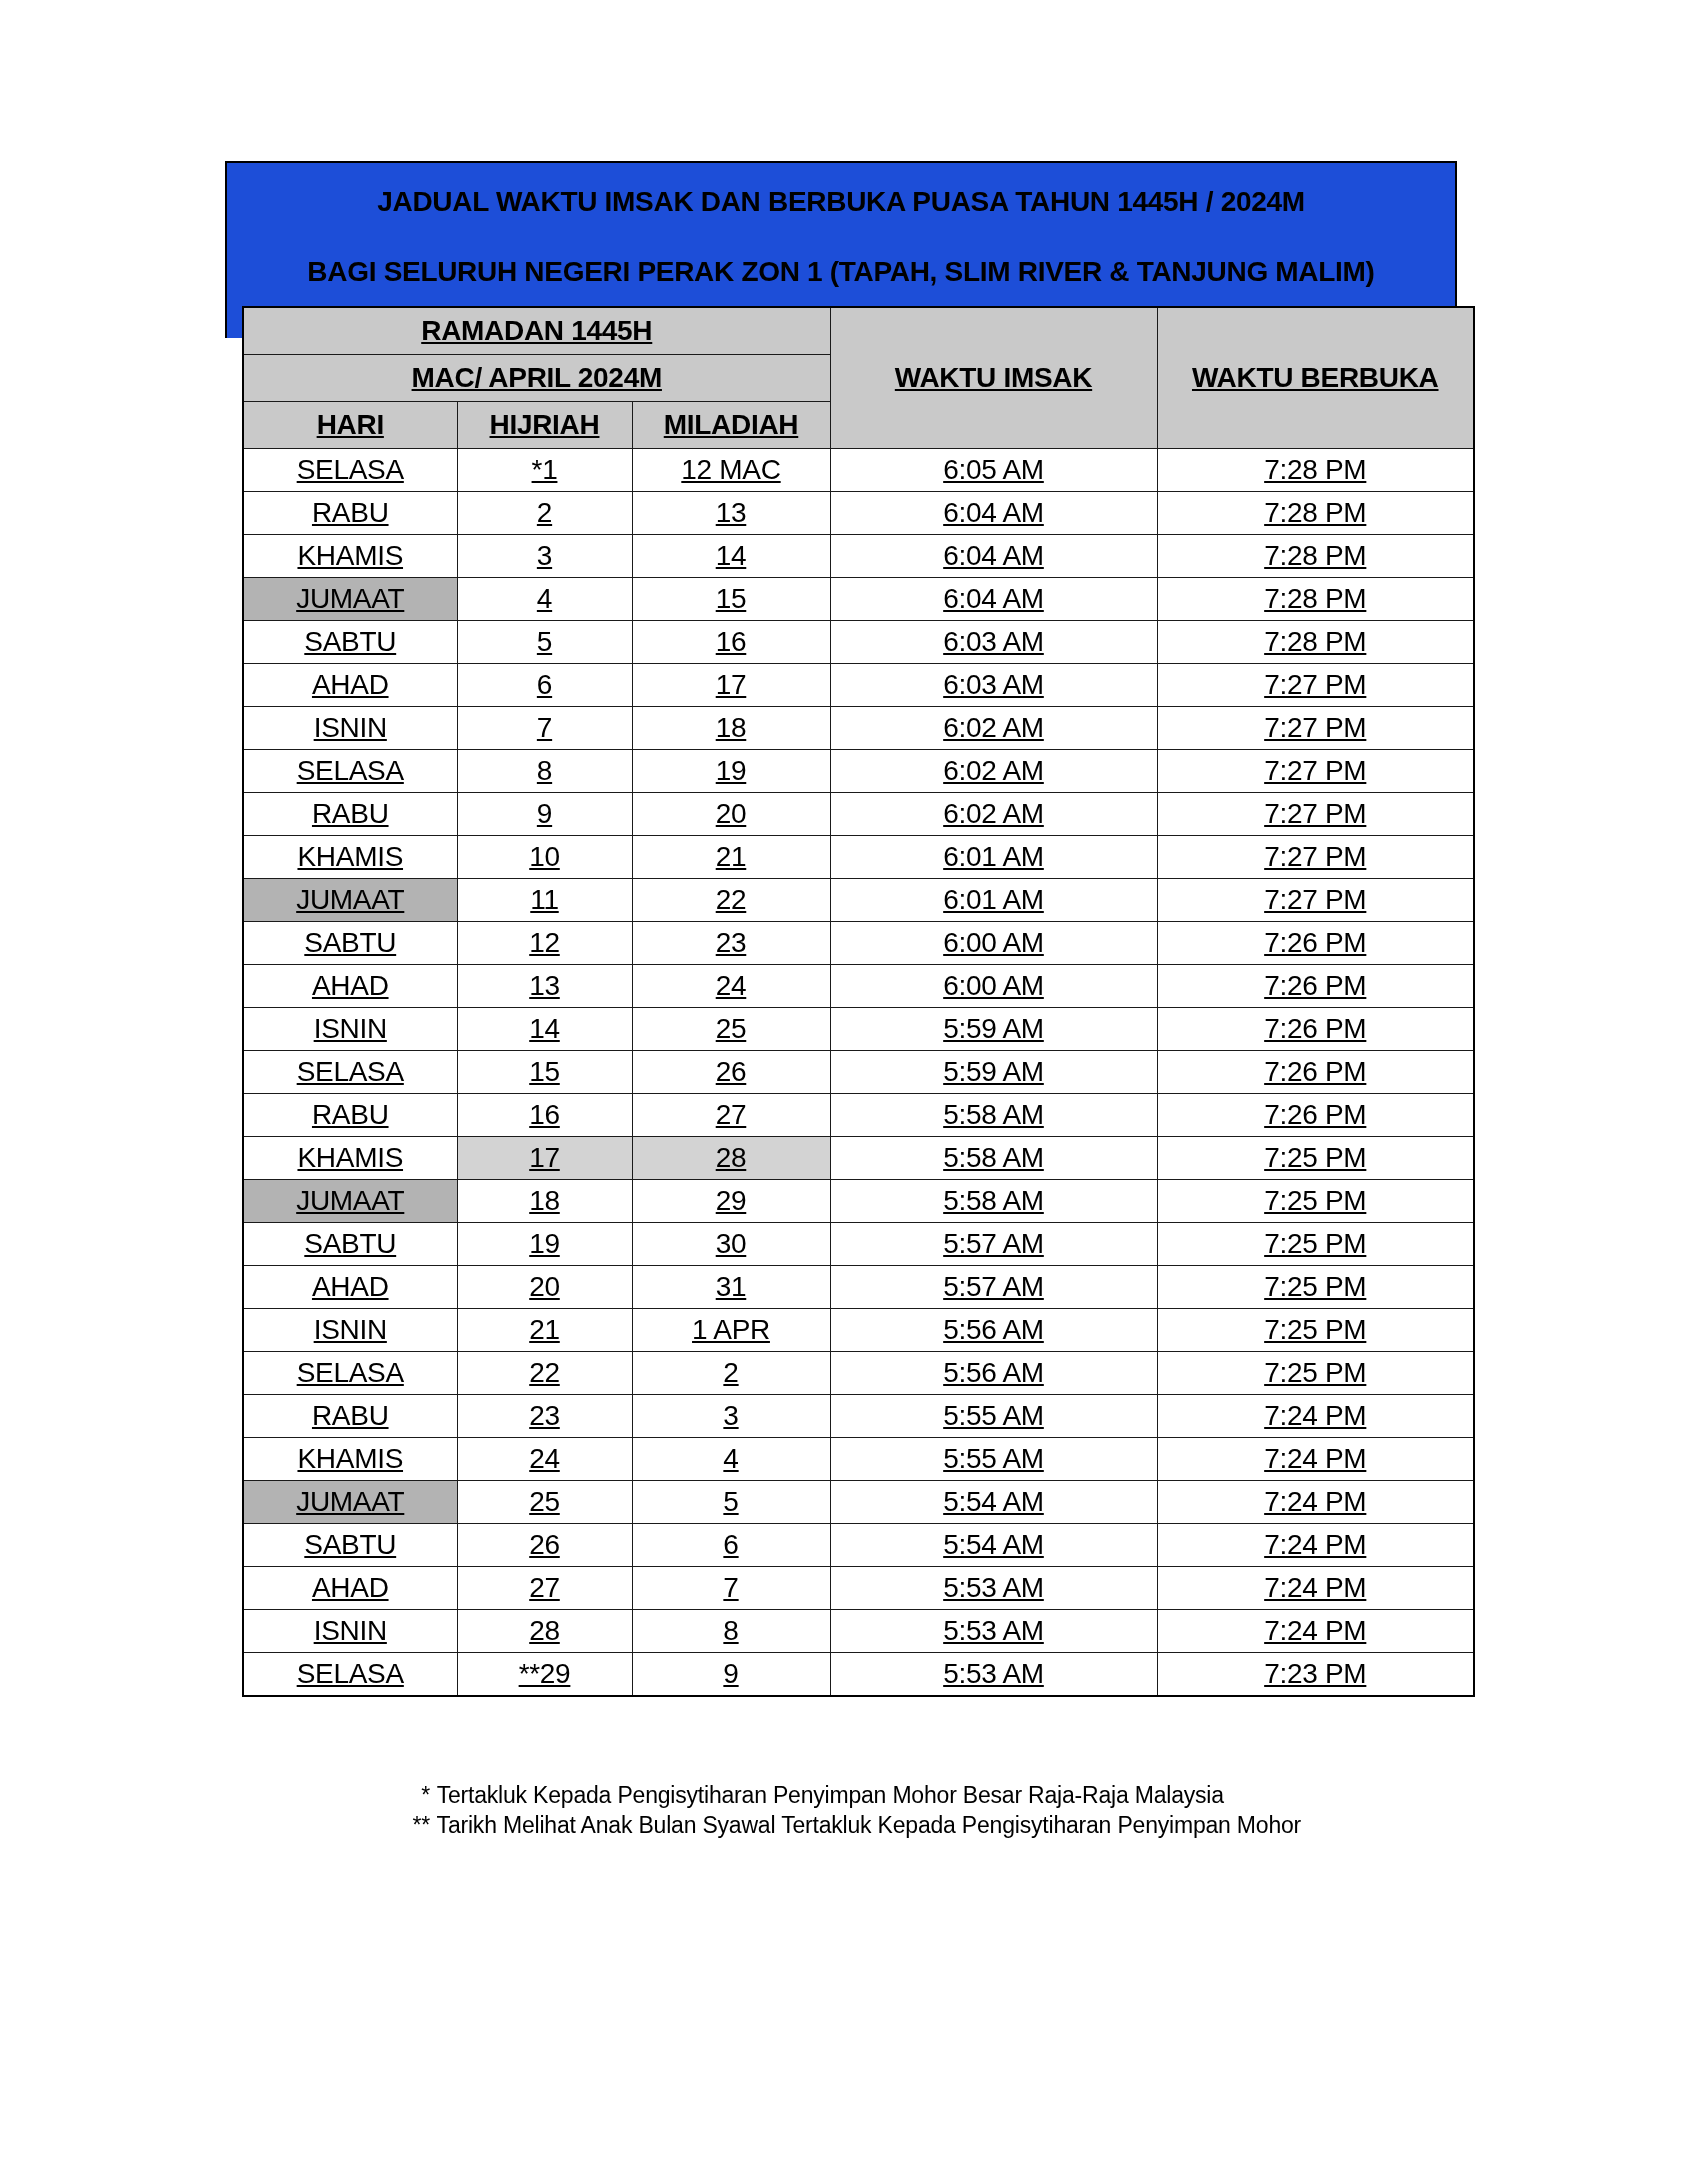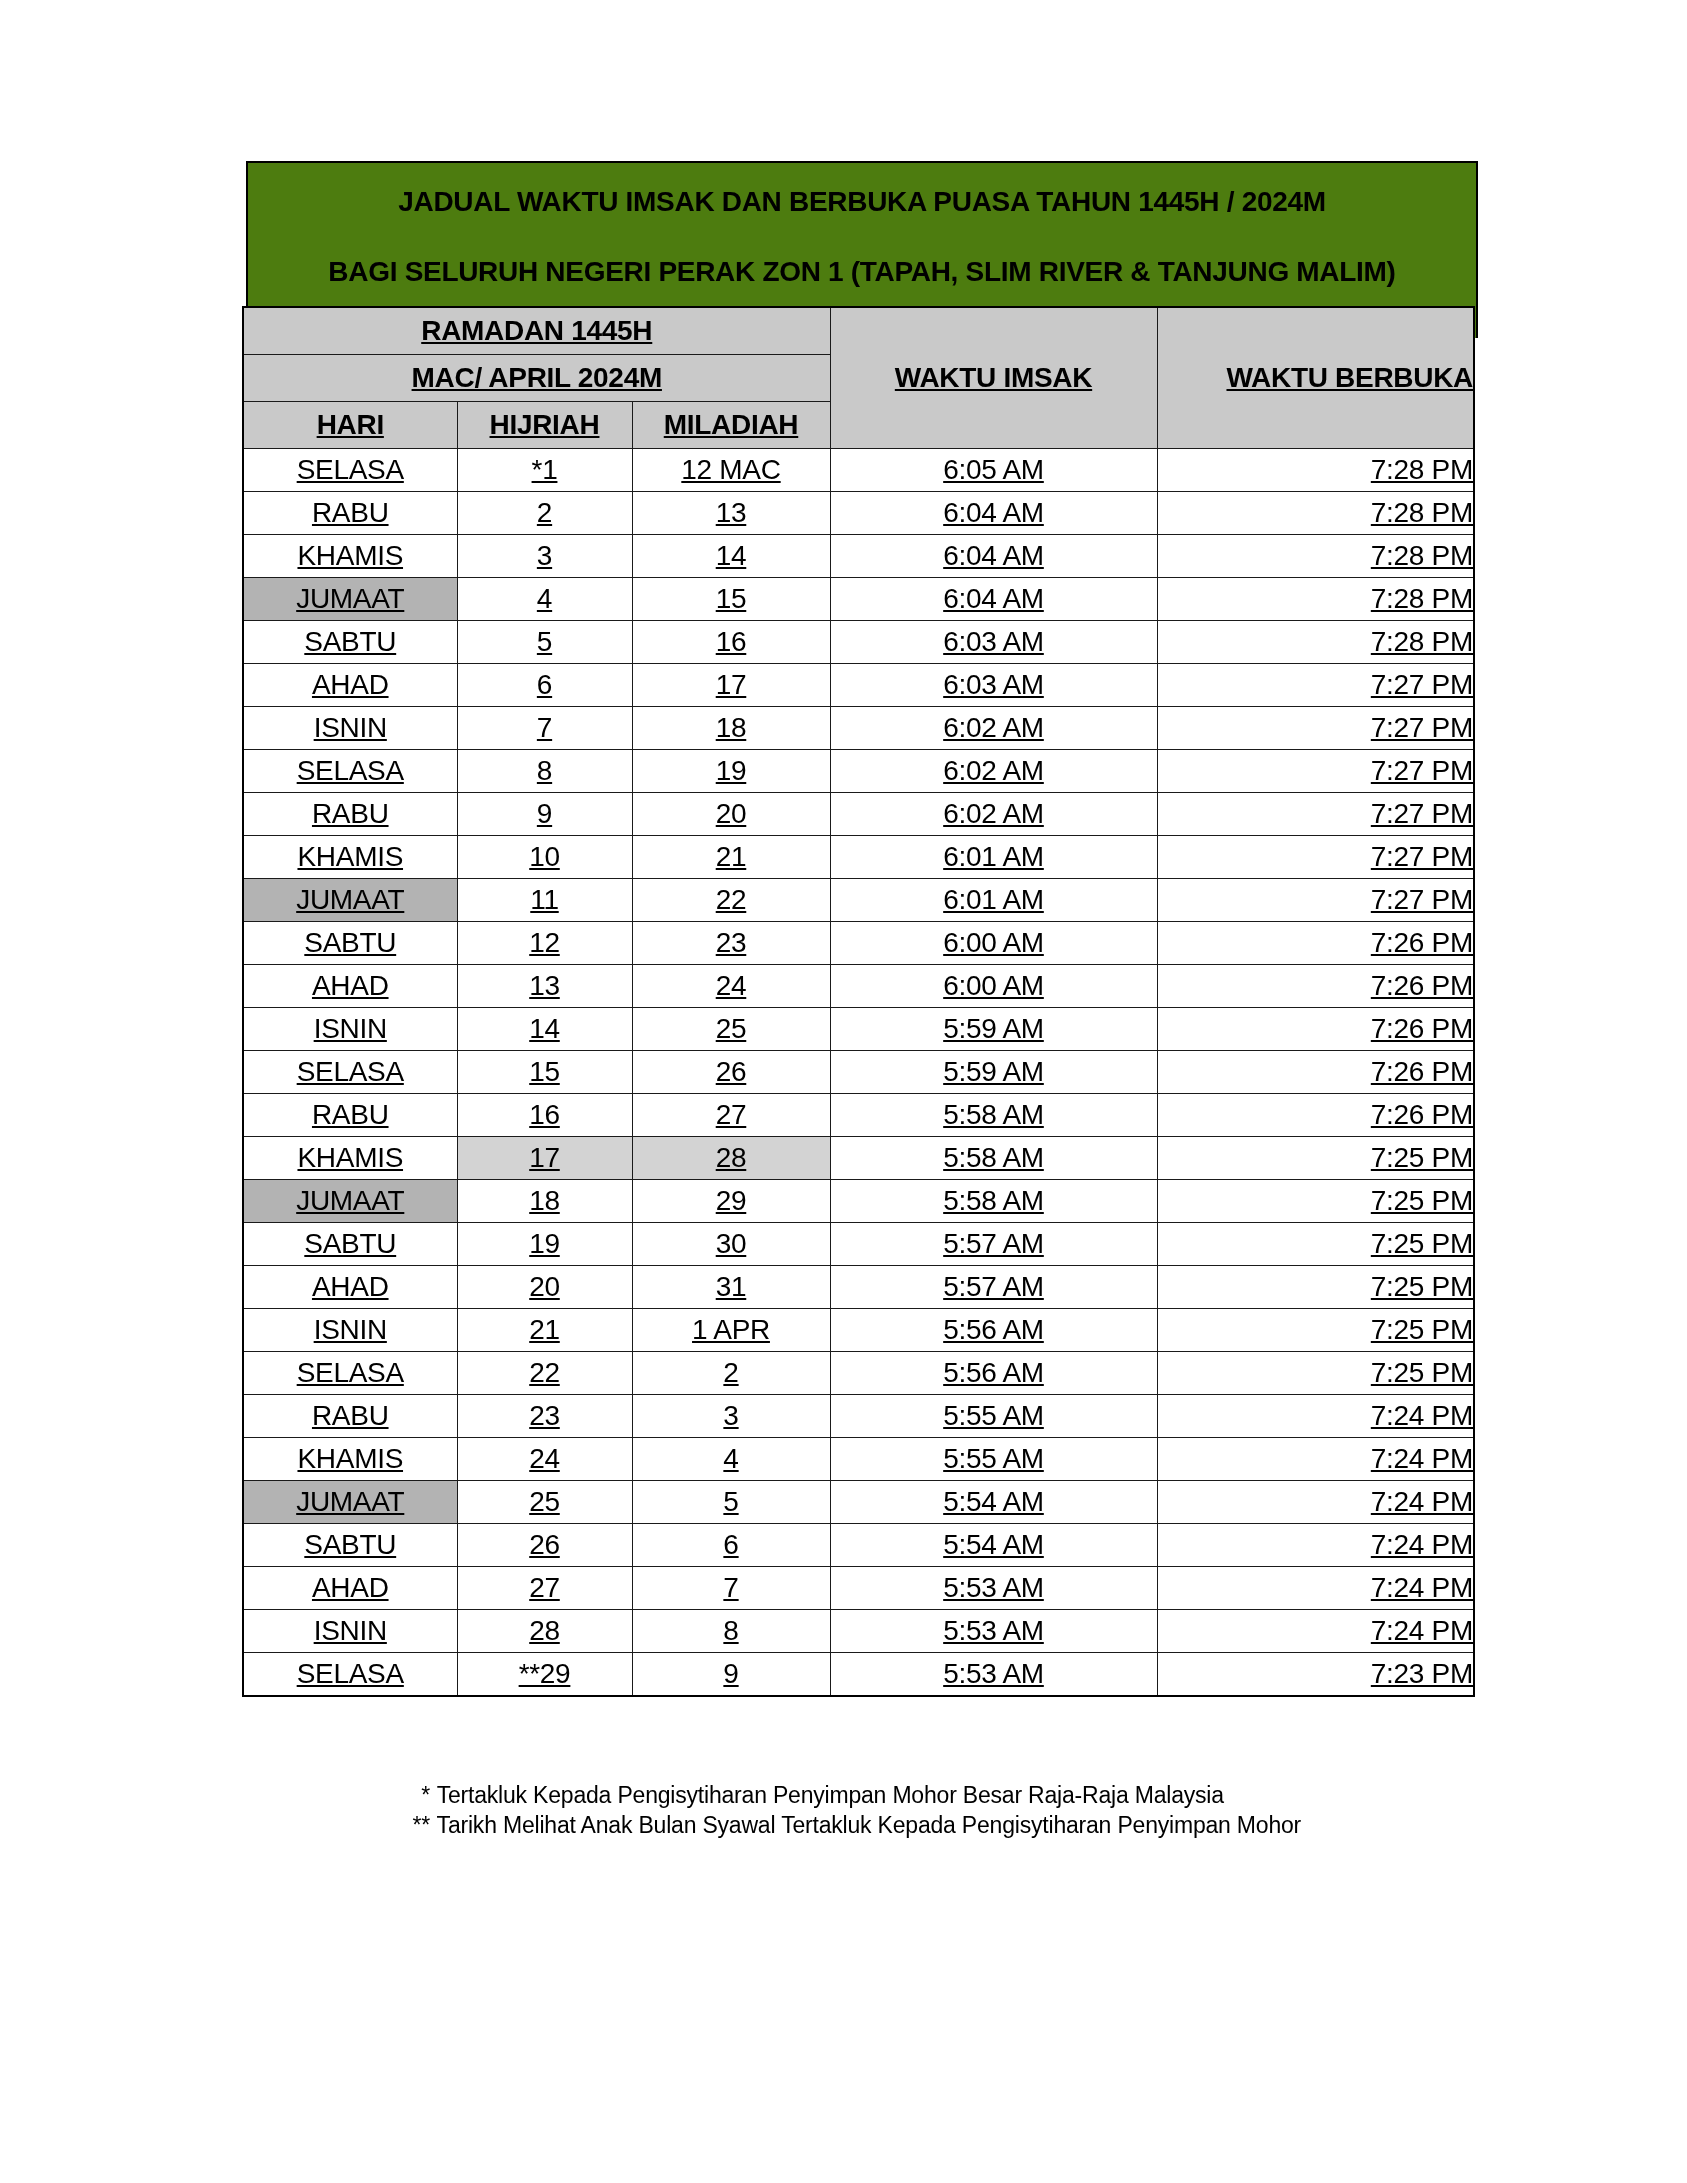--- a/index.html
+++ b/index.html
@@ -1,36 +1,36 @@
 <!DOCTYPE html>
 <html style="font-size:10.6px"><head>
 <meta charset="utf-8">
 <style>
   html, body { margin: 0; padding: 0; background: #ffffff; }
   body { width: 1687px; height: 2183px; position: relative; overflow: hidden;
          font-family: "Liberation Sans", "DejaVu Sans", sans-serif; color: #000; }
   .page { position: absolute; left: 0; top: 0; width: 1687px; height: 2183px; }
 
-  .title-box { position: absolute; left: 246px; top: 161px; width: 1232px; height: 177px;
-               box-sizing: border-box; border: 2.6px solid #000; border-bottom: none; background: #4d7c0f; }
+  .title-box { position: absolute; left: 225px; top: 161px; width: 1232px; height: 177px;
+               box-sizing: border-box; border: 2.6px solid #000; border-bottom: none; background: #1d4ed8; }
   .title-line { position: absolute; left: 0; right: 0; text-align: center; font-weight: bold;
                 font-size: 28px; letter-spacing: -0.3px; }
   .title-line.l1 { top: 22.5px; }
   .title-line.l2 { top: 93px; }
 
   table.sched { position: absolute; left: 242px; top: 306px; border-collapse: collapse;
                 table-layout: fixed; width: 1232px; text-decoration: underline; }
   table.sched td, table.sched th { border: 1.3px solid #1a1a1a; text-align: center; vertical-align: middle;
                 padding: 0; font-size: 28px; letter-spacing: -0.3px; overflow: hidden; white-space: nowrap; }
   table.sched th { background: #c9c9c9; font-weight: bold; height: 46px; }
   table.sched tr.hdr1 th { border-top: 2.6px solid #000; }
   table.sched td { height: 42px; font-weight: normal; }
   table.sched tr.data:last-child td { border-bottom: 2px solid #000; }
   table.sched td:first-child, table.sched th:first-child { border-left: 2.6px solid #000; }
-  table.sched td:last-child, table.sched th.last { border-right: 2.6px solid #000; text-align: right; }
+  table.sched td:last-child, table.sched th.last { border-right: 2.6px solid #000; }
   td.friday { background: #b3b3b3; }
   td.shade { background: #d3d3d3; }
   .bold { font-weight: bold; }
 
   .notes { position: absolute; left: 397px; top: 1780px; width: 1059px; font-size: 23px; line-height: 30px;
            letter-spacing: -0.2px; }
   .note { position: relative; white-space: nowrap; }
   .note .mark { display: inline-block; width: 33px; text-align: right; margin-right: 6.6px; }
   .note.n1 .mark { width: 26.5px; margin-left: 6.6px; }
   .note .cont { display: block; padding-left: 48px; }

